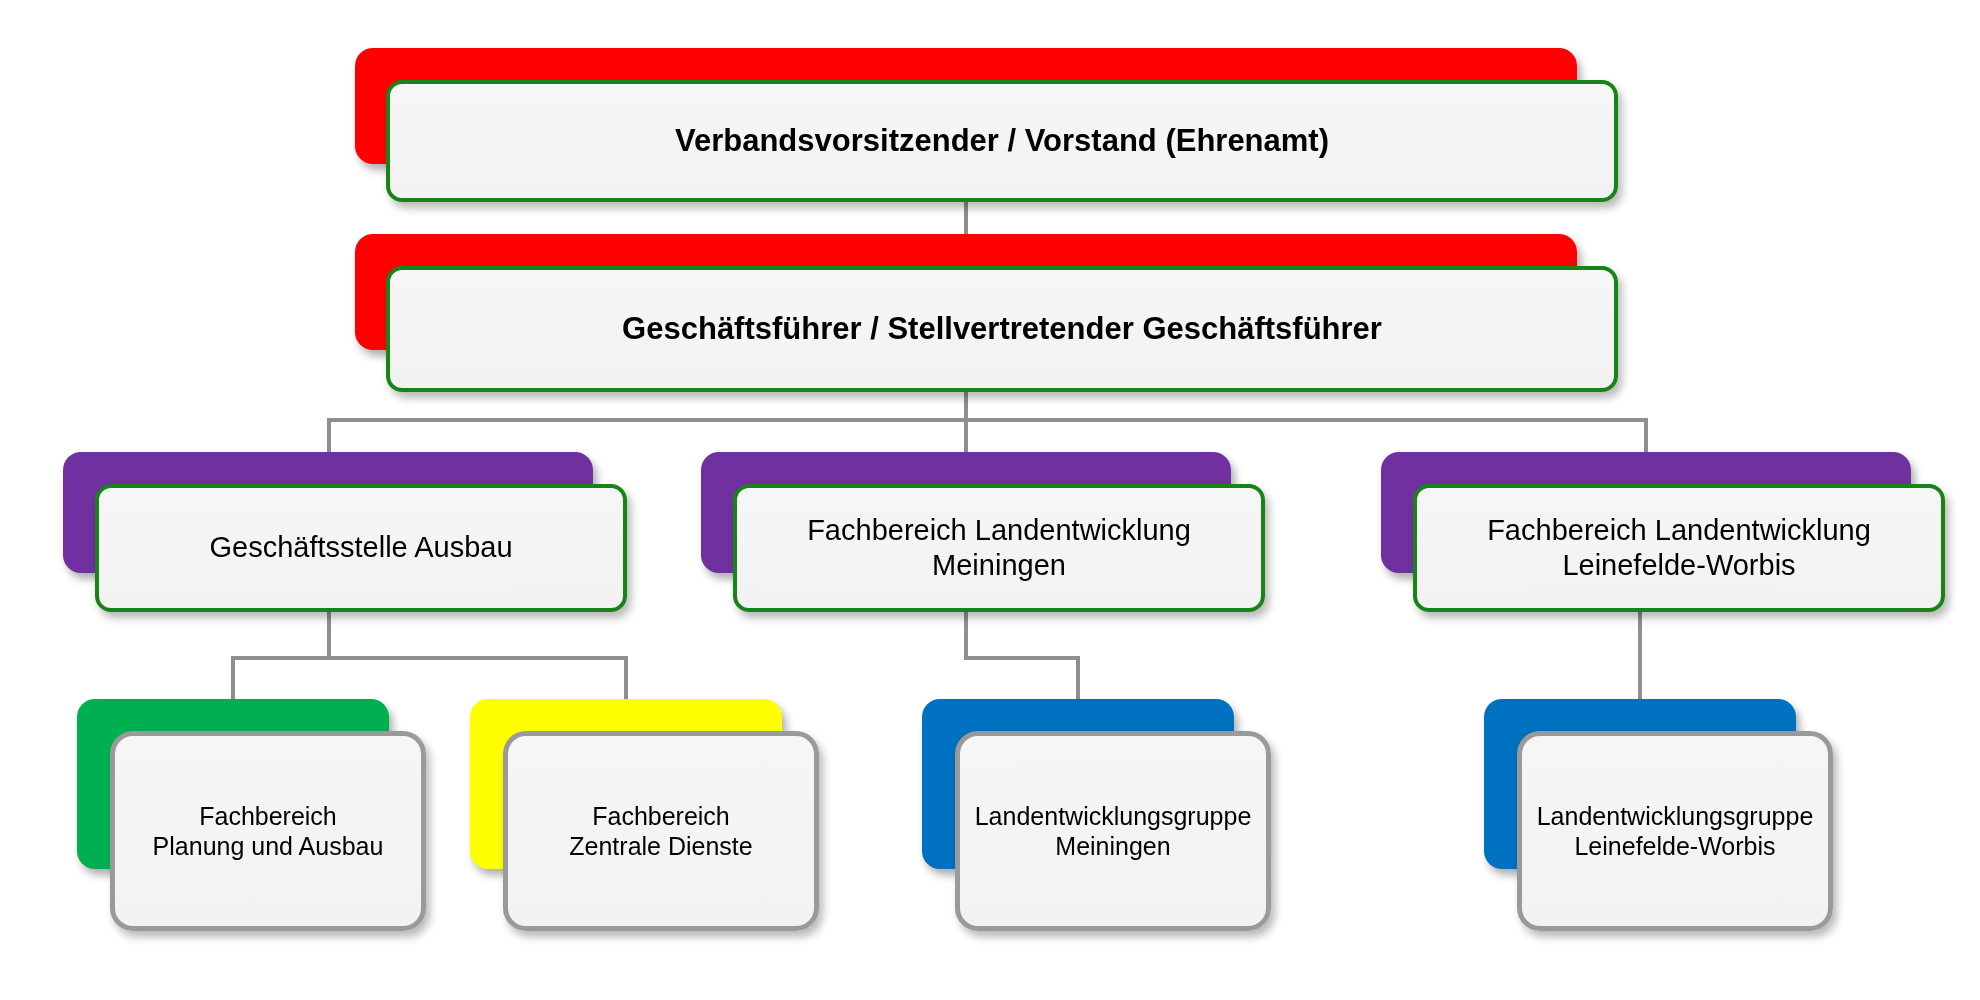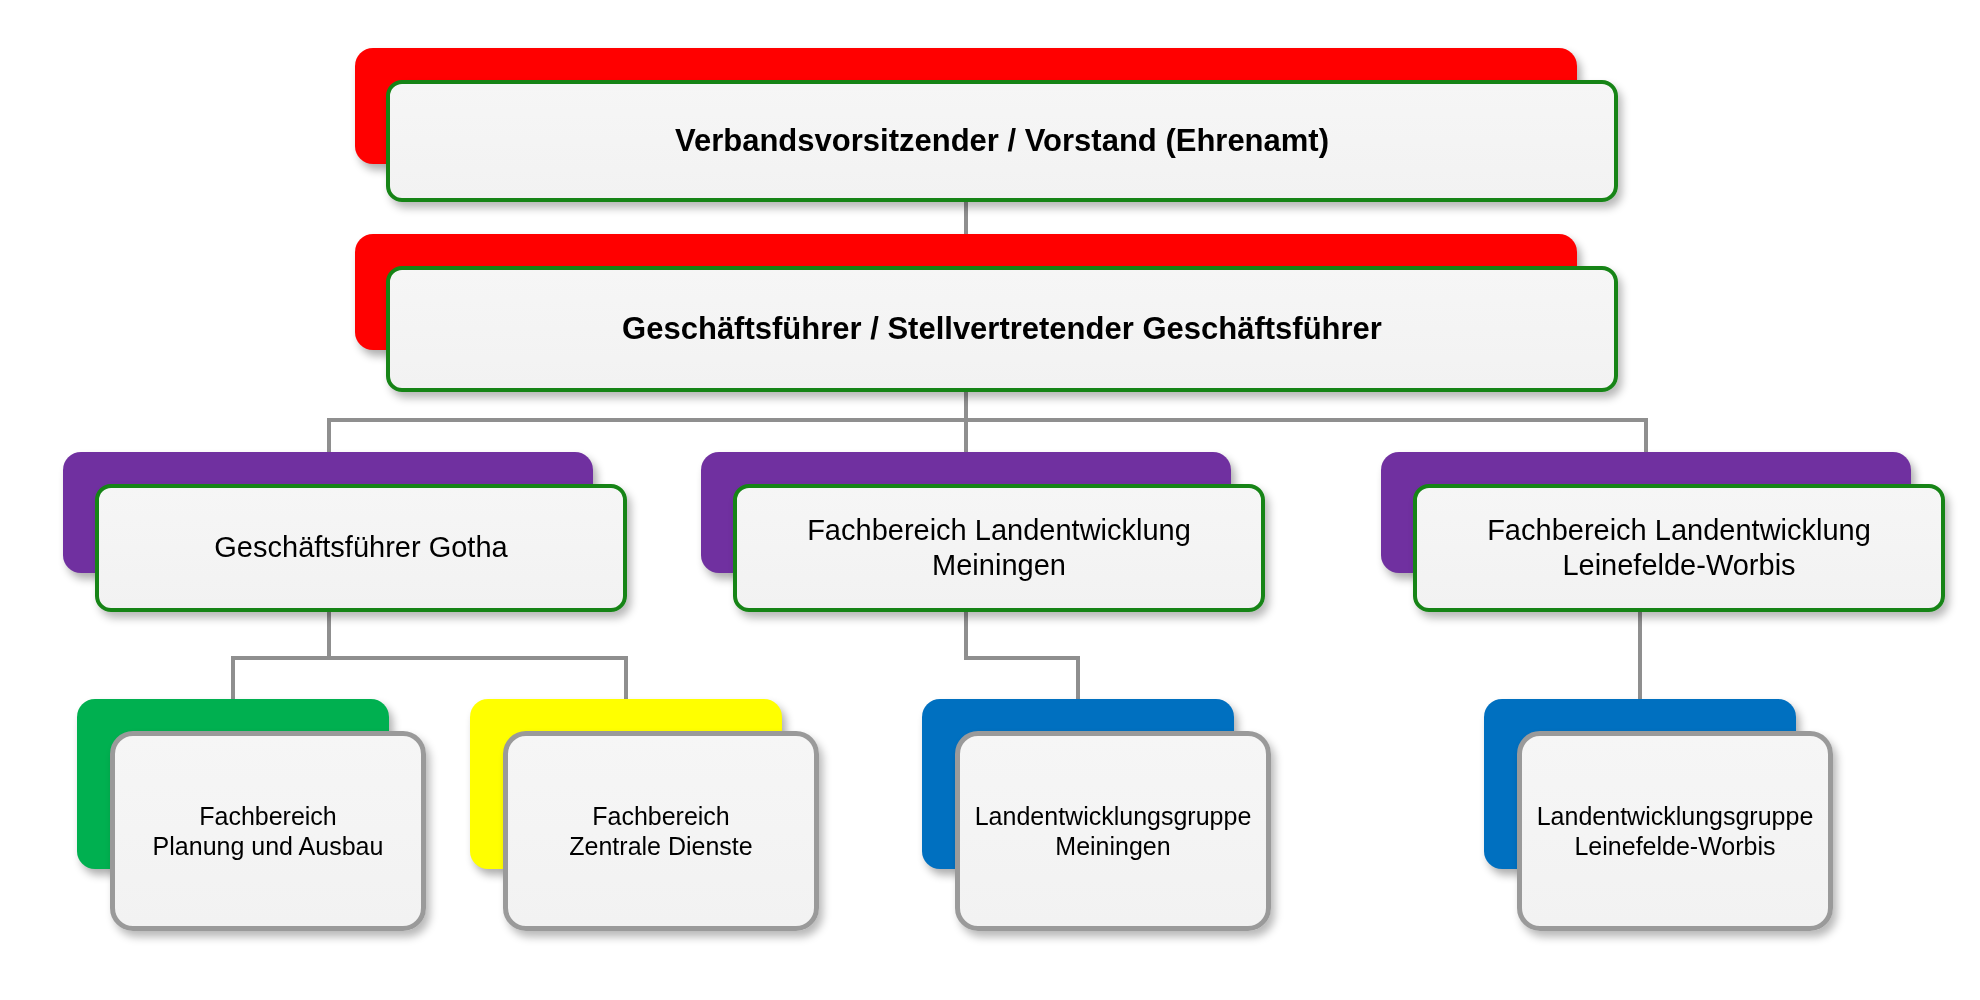--- a/index.html
+++ b/index.html
@@ -114,21 +114,21 @@
   <div class="node top-node" id="node-ceo">
     <div class="backdrop red"></div>
     <div class="box">
       <span class="label">Geschäftsführer / Stellvertretender Geschäftsführer</span>
     </div>
   </div>
 
   <div class="node mid-node" id="node-gotha">
     <div class="backdrop purple"></div>
     <div class="box">
-      <span class="label">Geschäftsführer Gotha</span>
+      <span class="label">Geschäftsstelle Ausbau</span>
     </div>
   </div>
 
   <div class="node mid-node" id="node-meiningen">
     <div class="backdrop purple"></div>
     <div class="box">
       <span class="label">Fachbereich Landentwicklung
 Meiningen</span>
     </div>
   </div>

